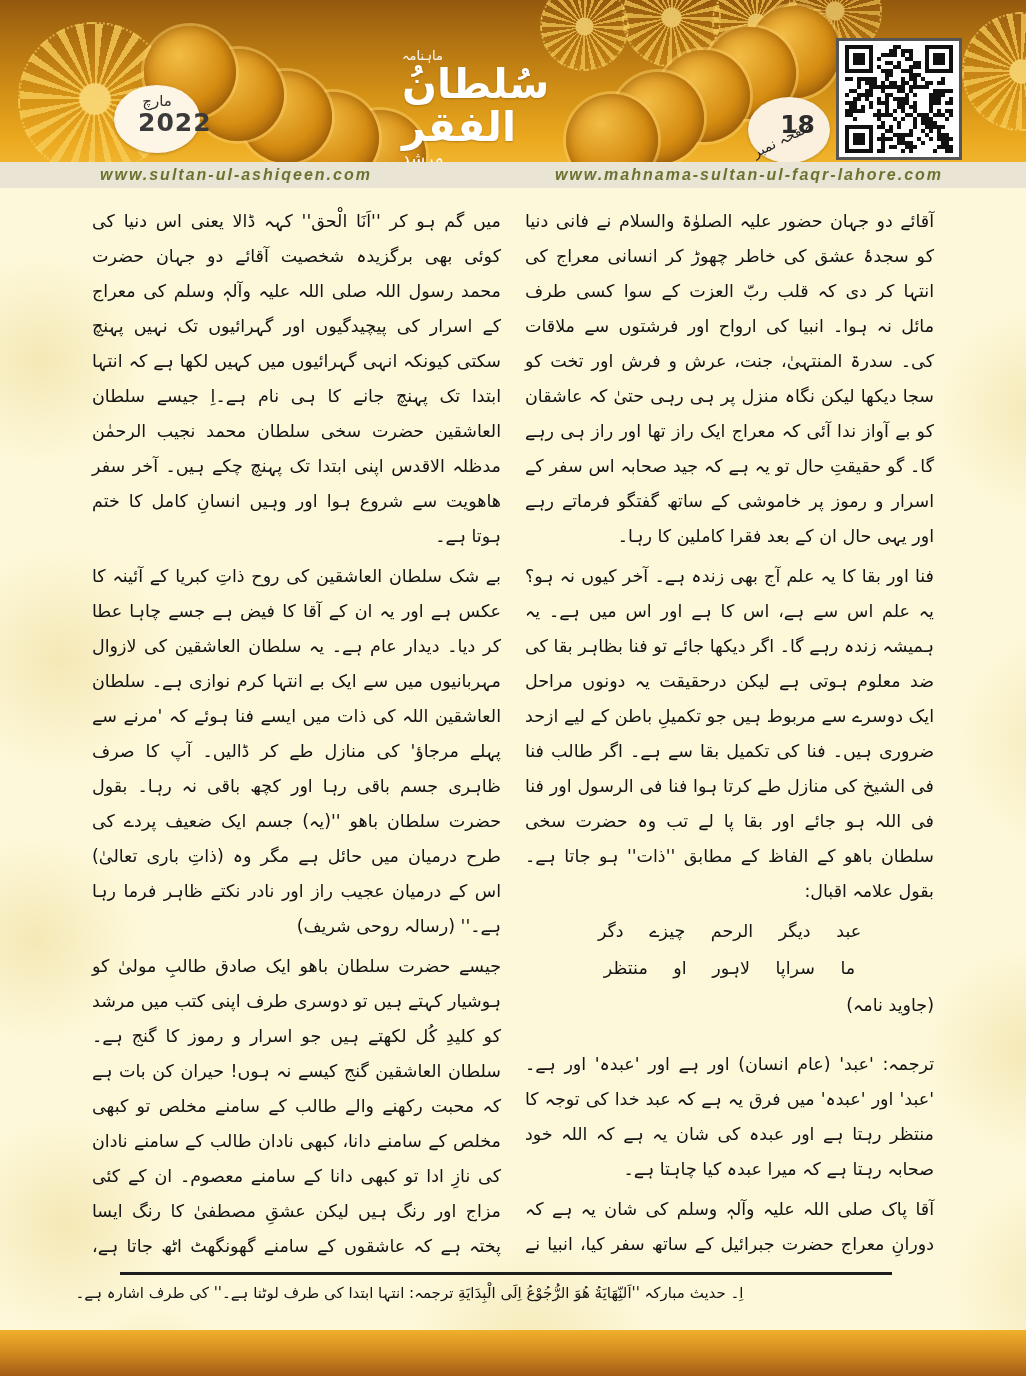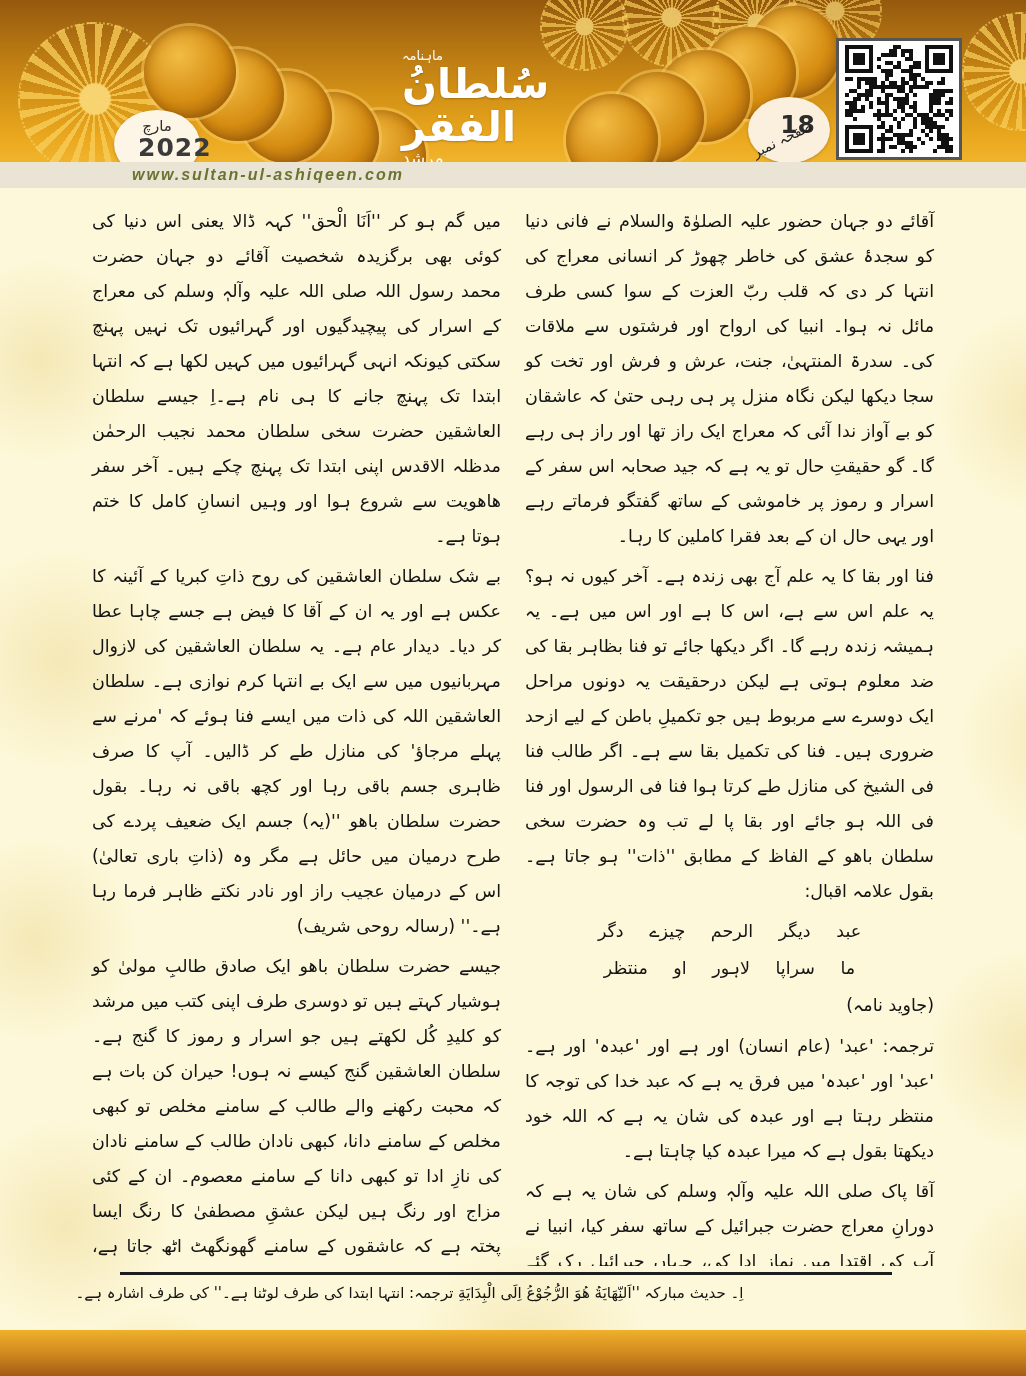--- a/index.html
+++ b/index.html
@@ -14,44 +14,44 @@
         background:radial-gradient(circle at 38% 32%,#f2bc45 0%,#d68d12 55%,#96570a 100%);
         box-shadow:0 0 0 3px rgba(246,200,96,.55), inset 0 0 14px rgba(110,55,0,.55);}
   .flower{position:absolute;border-radius:50%;z-index:1;border:2px dotted rgba(250,216,110,.65);
         background:
           radial-gradient(circle at 50% 50%, rgba(252,222,126,.95) 0 14%, rgba(252,222,126,0) 16%),
           repeating-conic-gradient(rgba(248,206,90,.85) 0deg 6deg, rgba(248,206,90,0) 6deg 15deg);}
   .logo{position:absolute;left:402px;top:48px;width:256px;z-index:3;color:#fff;text-align:left;direction:rtl;}
   .logo-top{display:block;font-size:13px;margin:0 38px 0 0;opacity:.95;}
   .logo-main{display:block;font-size:41px;font-weight:bold;line-height:1.05;text-shadow:0 1px 2px rgba(90,50,0,.35);}
   .logo-city{display:block;font-size:17px;line-height:1.1;margin-right:60px;}
-  .date-badge{position:absolute;left:114px;top:110px;width:86px;height:68px;border-radius:50%;
+  .date-badge{position:absolute;left:114px;top:85px;width:86px;height:68px;border-radius:50%;
         background:#fdf6e7;z-index:3;text-align:center;box-shadow:0 1px 3px rgba(90,50,0,.35);}
   .date-month{display:block;font-size:15px;color:#2f2f2f;margin-top:7px;}
   .date-year{display:block;font-size:25px;font-weight:bold;color:#3a3a3a;letter-spacing:1px;line-height:1;margin-left:24px;}
   .page-badge{position:absolute;left:748px;top:97px;width:82px;height:66px;border-radius:50%;
         background:#fbf0dd;z-index:3;box-shadow:0 1px 3px rgba(90,50,0,.3);}
   .page-num{position:absolute;right:15px;top:13px;font-size:25px;font-weight:bold;color:#2c2c2c;}
   .page-lbl{position:absolute;left:2px;bottom:16px;font-size:14px;color:#222;transform:rotate(-26deg);direction:rtl;white-space:nowrap;}
   .qr-box{position:absolute;left:836px;top:38px;width:126px;height:122px;background:#fff;
         border:3px solid #555;z-index:3;box-sizing:border-box;}
   .qr-box svg{width:100%;height:100%;display:block;}
   
   .urlbar{position:absolute;top:162px;left:0;width:1026px;height:26px;background:#e9e4d4;z-index:2;
         display:flex;align-items:center;font-family:"Liberation Sans",sans-serif;}
   .url{font-size:16px;font-weight:bold;font-style:italic;color:#6c7330;letter-spacing:2px;text-align:center;}
-  .url-left{flex:0 0 46%;margin-left:32px;}
+  .url-left{flex:0 0 46%;}
   .url-right{flex:0 0 54%;}
   
   .content{position:absolute;top:204px;left:0;width:1026px;height:1062px;padding:0 92px;box-sizing:border-box;
         direction:rtl;display:flex;gap:24px;overflow:hidden;z-index:1;}
   .col{width:50%;text-align:justify;color:#141414;font-size:17.5px;line-height:2.0;}
   .para{margin:0 0 5px 0;}
   .poem-line{text-align:center;word-spacing:20px;margin:2px 0;white-space:nowrap;}
-  .poem-attr{margin:2px 0 6px 0;}
+  .poem-attr{margin:2px 0 24px 0;}
   .footnote-rule{position:absolute;top:1272px;left:120px;width:772px;height:3px;background:#1d1d1d;z-index:1;}
   .footnote{position:absolute;top:1284px;left:0;width:819px;text-align:center;direction:rtl;
         font-size:15px;color:#141414;z-index:1;}
   
   .bottombar{position:absolute;bottom:0;left:0;width:1026px;height:46px;z-index:2;
         background:linear-gradient(180deg,#f0b02c 0%,#d18a1f 50%,#a35c15 100%);}
 </style>
 </head>
 <body>
 
@@ -363,30 +363,31 @@
           <rect x="17" y="27" width="1" height="1" fill="#111"></rect>
           <rect x="23" y="27" width="1" height="1" fill="#111"></rect>
           <rect x="26" y="27" width="1" height="1" fill="#111"></rect>
           <rect x="27" y="27" width="1" height="1" fill="#111"></rect>
         </svg>
     </div>
   </header>
 
   <div class="urlbar">
     <span class="url url-left">www.sultan-ul-ashiqeen.com</span>
+    <span class="url url-right">www.mahnama-sultan-ul-faqr-lahore.com</span>
   </div>
 
   <main class="content">
     <section class="col">
       <p class="para">آقائے دو جہان حضور علیہ الصلوٰۃ والسلام نے فانی دنیا کو سجدۂ عشق کی خاطر چھوڑ کر انسانی معراج کی انتہا کر دی کہ قلب ربّ العزت کے سوا کسی طرف مائل نہ ہوا۔ انبیا کی ارواح اور فرشتوں سے ملاقات کی۔ سدرۃ المنتہیٰ، جنت، عرش و فرش اور تخت کو سجا دیکھا لیکن نگاہ منزل پر ہی رہی حتیٰ کہ عاشقان کو بے آواز ندا آئی کہ معراج ایک راز تھا اور راز ہی رہے گا۔ گو حقیقتِ حال تو یہ ہے کہ جید صحابہ اس سفر کے اسرار و رموز پر خاموشی کے ساتھ گفتگو فرماتے رہے اور یہی حال ان کے بعد فقرا کاملین کا رہا۔</p>
       <p class="para">فنا اور بقا کا یہ علم آج بھی زندہ ہے۔ آخر کیوں نہ ہو؟ یہ علم اس سے ہے، اس کا ہے اور اس میں ہے۔ یہ ہمیشہ زندہ رہے گا۔ اگر دیکھا جائے تو فنا بظاہر بقا کی ضد معلوم ہوتی ہے لیکن درحقیقت یہ دونوں مراحل ایک دوسرے سے مربوط ہیں جو تکمیلِ باطن کے لیے ازحد ضروری ہیں۔ فنا کی تکمیل بقا سے ہے۔ اگر طالب فنا فی الشیخ کی منازل طے کرتا ہوا فنا فی الرسول اور فنا فی اللہ ہو جائے اور بقا پا لے تب وہ حضرت سخی سلطان باھو کے الفاظ کے مطابق ''ذات'' ہو جاتا ہے۔ بقول علامہ اقبال:</p>
       <div class="poem-line">عبد دیگر الرحم چیزے دگر</div>
       <div class="poem-line">ما سراپا لاہور او منتظر</div>
       <div class="poem-attr">(جاوید نامہ)</div>
-      <p class="para">ترجمہ: 'عبد' (عام انسان) اور ہے اور 'عبدہ' اور ہے۔ 'عبد' اور 'عبدہ' میں فرق یہ ہے کہ عبد خدا کی توجہ کا منتظر رہتا ہے اور عبدہ کی شان یہ ہے کہ اللہ خود دیکھتا بقول ہے کہ میرا عبدہ کیا چاہتا ہے۔</p>
+      <p class="para">ترجمہ: 'عبد' (عام انسان) اور ہے اور 'عبدہ' اور ہے۔ 'عبد' اور 'عبدہ' میں فرق یہ ہے کہ عبد خدا کی توجہ کا منتظر رہتا ہے اور عبدہ کی شان یہ ہے کہ اللہ خود صحابہ رہتا ہے کہ میرا عبدہ کیا چاہتا ہے۔</p>
       <p class="para">آقا پاک صلی اللہ علیہ وآلہٖ وسلم کی شان یہ ہے کہ دورانِ معراج حضرت جبرائیل کے ساتھ سفر کیا، انبیا نے آپ کی اقتدا میں نماز ادا کی، جہاں جبرائیل رک گئے وہاں آپ نے اپنے جذبۂ عشق کی بدولت سفر کیا، دیدار ہوا لیکن اس سب کے باوجود آپ نے اپنے آپ کو ''اَنا عبدہ'' کہا جبکہ منصور حلاج نے صرف فنا پر ہی سکر و مستی</p>
     </section>
     <section class="col">
       <p class="para">میں گم ہو کر ''اَنَا الْحق'' کہہ ڈالا یعنی اس دنیا کی کوئی بھی برگزیدہ شخصیت آقائے دو جہان حضرت محمد رسول اللہ صلی اللہ علیہ وآلہٖ وسلم کی معراج کے اسرار کی پیچیدگیوں اور گہرائیوں تک نہیں پہنچ سکتی کیونکہ انہی گہرائیوں میں کہیں لکھا ہے کہ انتہا ابتدا تک پہنچ جانے کا ہی نام ہے۔اِ جیسے سلطان العاشقین حضرت سخی سلطان محمد نجیب الرحمٰن مدظلہ الاقدس اپنی ابتدا تک پہنچ چکے ہیں۔ آخر سفر ھاھویت سے شروع ہوا اور وہیں انسانِ کامل کا ختم ہوتا ہے۔</p>
       <p class="para">بے شک سلطان العاشقین کی روح ذاتِ کبریا کے آئینہ کا عکس ہے اور یہ ان کے آقا کا فیض ہے جسے چاہا عطا کر دیا۔ دیدار عام ہے۔ یہ سلطان العاشقین کی لازوال مہربانیوں میں سے ایک بے انتہا کرم نوازی ہے۔ سلطان العاشقین اللہ کی ذات میں ایسے فنا ہوئے کہ 'مرنے سے پہلے مرجاؤ' کی منازل طے کر ڈالیں۔ آپ کا صرف ظاہری جسم باقی رہا اور کچھ باقی نہ رہا۔ بقول حضرت سلطان باھو ''(یہ) جسم ایک ضعیف پردے کی طرح درمیان میں حائل ہے مگر وہ (ذاتِ باری تعالیٰ) اس کے درمیان عجیب راز اور نادر نکتے ظاہر فرما رہا ہے۔'' (رسالہ روحی شریف)</p>
       <p class="para">جیسے حضرت سلطان باھو ایک صادق طالبِ مولیٰ کو ہوشیار کہتے ہیں تو دوسری طرف اپنی کتب میں مرشد کو کلیدِ کُل لکھتے ہیں جو اسرار و رموز کا گنج ہے۔ سلطان العاشقین گنج کیسے نہ ہوں! حیران کن بات ہے کہ محبت رکھنے والے طالب کے سامنے مخلص تو کبھی مخلص کے سامنے دانا، کبھی نادان طالب کے سامنے نادان کی نازِ ادا تو کبھی دانا کے سامنے معصوم۔ ان کے کئی مزاج اور رنگ ہیں لیکن عشقِ مصطفیٰ کا رنگ ایسا پختہ ہے کہ عاشقوں کے سامنے گھونگھٹ اٹھ جاتا ہے، ذات بے پردہ دید کو رلا دیتی ہے۔ یہ کیسا کمال ہے، یہ کیسا بھید ہے۔</p>
 
     </section>
   </main>
 

